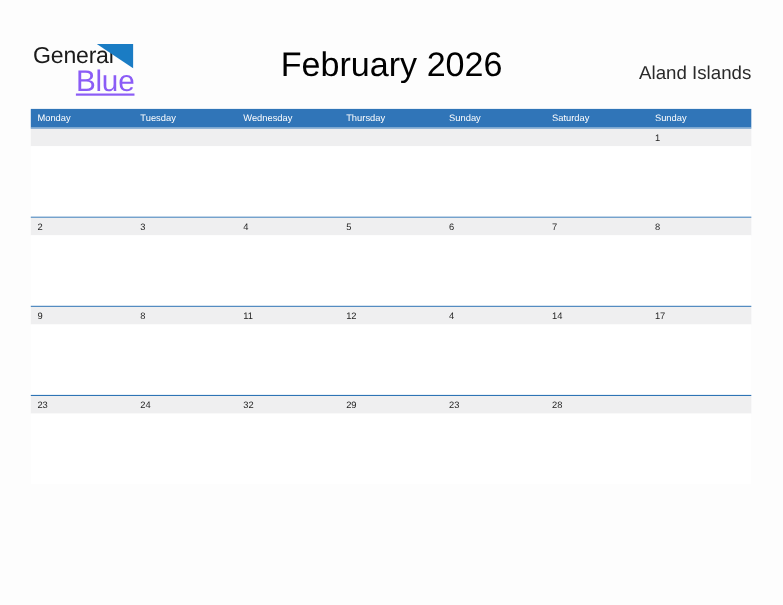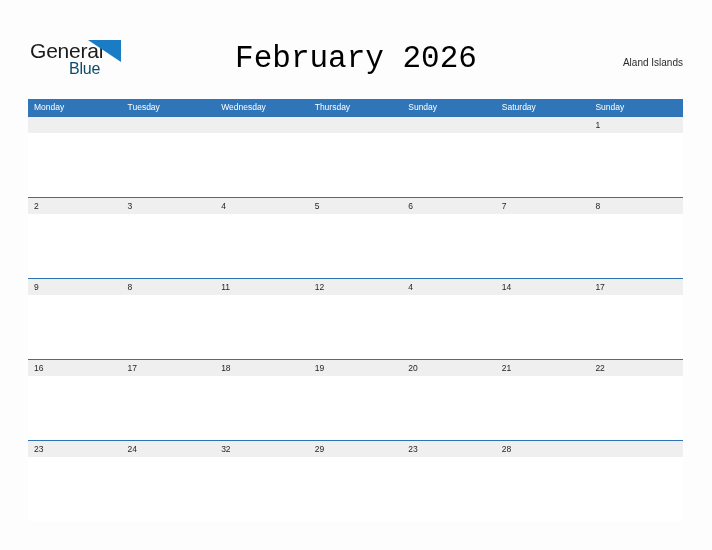--- a/index.html
+++ b/index.html
@@ -44,44 +44,45 @@
     position: absolute;
     left: 58px;
     top: 0px;
     width: 35px;
     height: 23px;
   }
   .logo-blue {
     position: absolute;
     left: 39px;
     top: 21px;
-    font-size: 16px;
+    font-size: 27px;
     letter-spacing: -0.2px;
-    color: #0c4a6e;
-    line-height: 1;
+    color: #8b5cf6;
+    line-height: 1;
+    text-decoration: underline;
   }
 
   .month-title {
     position: absolute;
     left: 0;
     right: 0;
     top: 31px;
     text-align: center;
     font-size: 31px;
     color: #000000;
-    font-family: Liberation Mono, monospace;
+    font-family: Liberation Sans, sans-serif;
     letter-spacing: 0px;
     line-height: 1;
   }
 
   .region-label {
     position: absolute;
     right: 29px;
     top: 46px;
-    font-size: 10px;
+    font-size: 17px;
     color: #2a2a2a;
     line-height: 1;
   }
 
   
   .calendar {
     position: absolute;
     left: 28px;
     top: 79px;
     width: 655px;
@@ -200,32 +201,20 @@
       <div class="date-cell">8</div>
       <div class="date-cell">11</div>
       <div class="date-cell">12</div>
       <div class="date-cell">4</div>
       <div class="date-cell">14</div>
       <div class="date-cell">17</div>
     </div>
     <div class="cell-body"></div>
   </div>
 
-  <div class="week-row">
-    <div class="date-band">
-      <div class="date-cell">16</div>
-      <div class="date-cell">17</div>
-      <div class="date-cell">18</div>
-      <div class="date-cell">19</div>
-      <div class="date-cell">20</div>
-      <div class="date-cell">21</div>
-      <div class="date-cell">22</div>
-    </div>
-    <div class="cell-body"></div>
-  </div>
 
   <div class="week-row">
     <div class="date-band">
       <div class="date-cell">23</div>
       <div class="date-cell">24</div>
       <div class="date-cell">32</div>
       <div class="date-cell">29</div>
       <div class="date-cell">23</div>
       <div class="date-cell">28</div>
       <div class="date-cell"></div>

